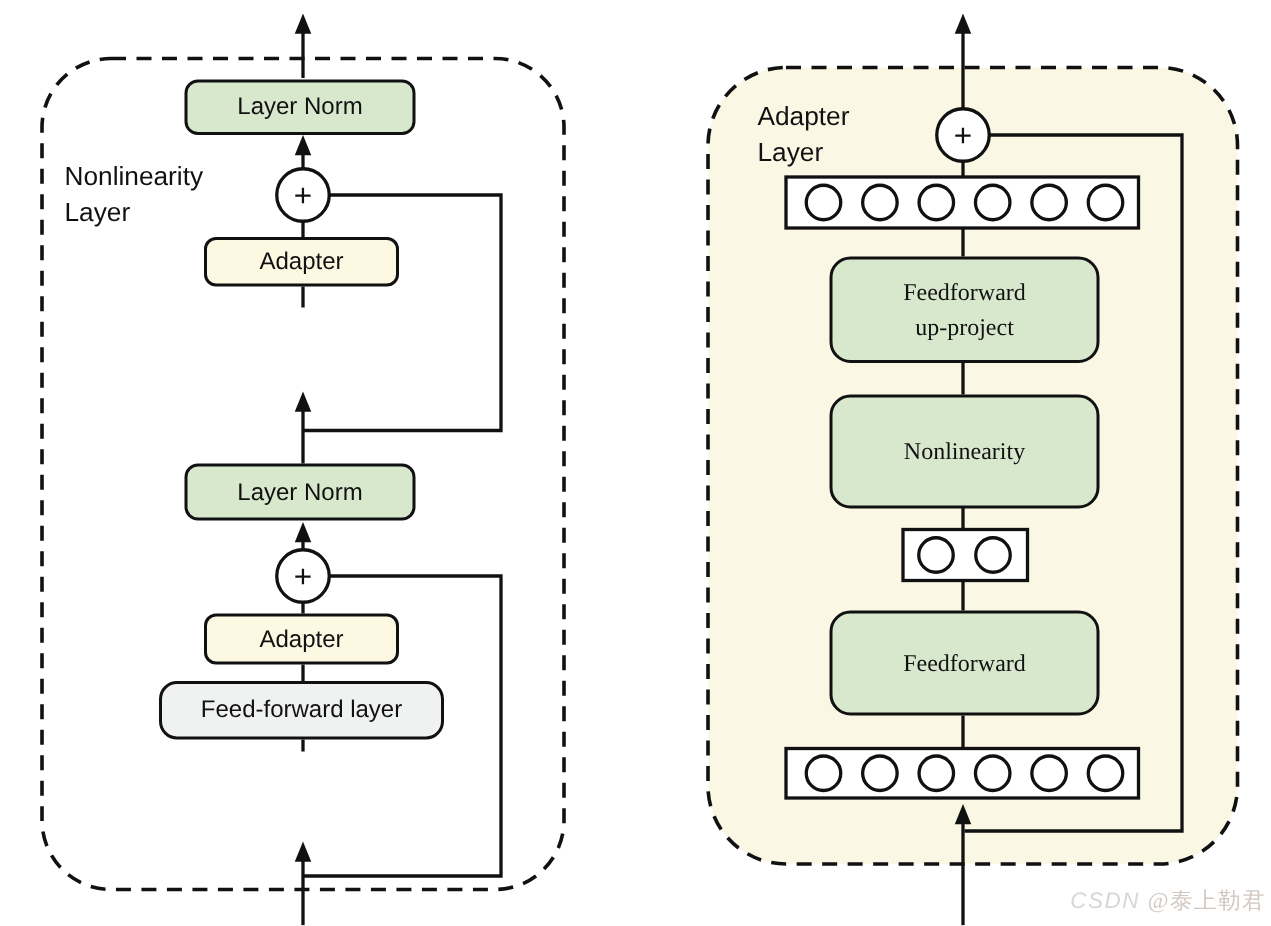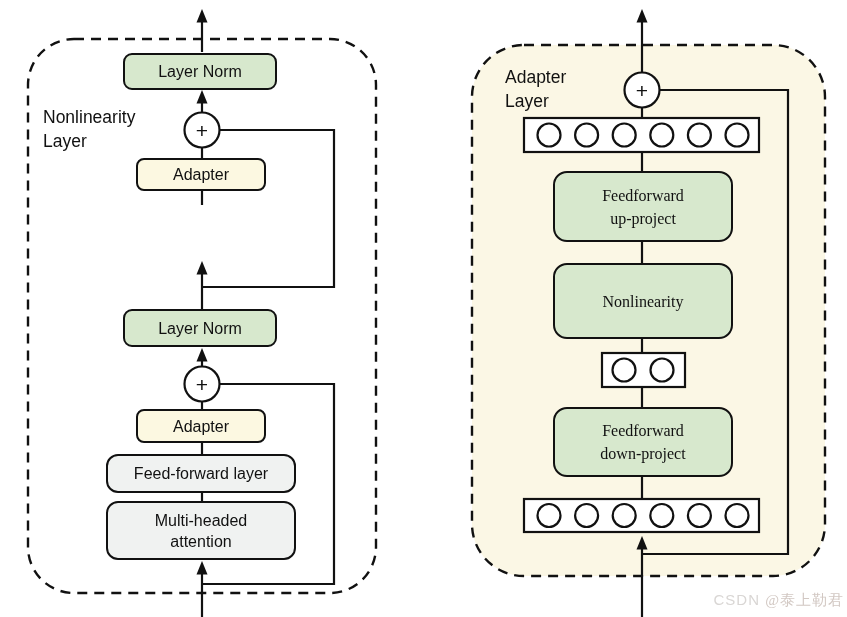--- a/index.html
+++ b/index.html
@@ -28,21 +28,21 @@
   .r12{border-radius:12px;}
   .r14{border-radius:14px;}
   .rightbox{line-height:23px;font-family:Liberation Serif, serif;}
   .panel-label{
     position:absolute;font-size:17.5px;line-height:24px;color:#111;
   }
   .panel-label span{display:block;}
   .watermark{
     position:absolute;right:3px;top:591px;font-size:15px;letter-spacing:1px;white-space:nowrap;
   }
-  .wm-site{color:var(--wm-csdn);}
+  .wm-site{color:var(--wm-csdn);font-style:italic;}
   .wm-user{color:var(--wm-user);font-family:Liberation Serif, serif;}
 </style>
 </head>
 <body>
 
 <div class="stage">
 
   <svg width="847" height="617" viewBox="0 0 847 617">
 
     <rect x="472" y="45" width="353" height="531" rx="52" class="dashed" style="fill:var(--cream)"></rect>
@@ -131,45 +131,38 @@
 
   <div class="box yellow r8" style="left:136px;top:158px;width:130px;height:33px;">Adapter</div>
 
 
   <div class="box green r9" style="left:123px;top:309px;width:154px;height:38px;">Layer Norm</div>
 
   <div class="box yellow r8" style="left:136px;top:409px;width:130px;height:34px;">Adapter</div>
 
   <div class="box gray r12" style="left:106px;top:454px;width:190px;height:39px;">Feed-forward layer</div>
 
-  <div class="box gray r12" style="left:106px;top:501px;width:190px;height:59px;">
-    <div>
-      <span style="display:block">Multi-headed</span>
-      <span style="display:block">attention</span>
-    </div>
-  </div>
 
   <div class="panel-label" style="left:505px;top:65px;">
     <span>Adapter</span>
     <span>Layer</span>
   </div>
 
   <div class="box green r14 rightbox" style="left:553px;top:171px;width:180px;height:71px;">
     <div>
       <span style="display:block">Feedforward</span>
       <span style="display:block">up-project</span>
     </div>
   </div>
 
   <div class="box green r14 rightbox" style="left:553px;top:263px;width:180px;height:76px;">Nonlinearity</div>
 
   <div class="box green r14 rightbox" style="left:553px;top:407px;width:180px;height:70px;">
     <div>
       <span style="display:block">Feedforward</span>
-      <span style="display:block">down-project</span>
     </div>
   </div>
 
   <div class="watermark">
     <span class="wm-site">CSDN</span>
     <span class="wm-user">@泰上勒君</span>
   </div>
 
 </div>
 

